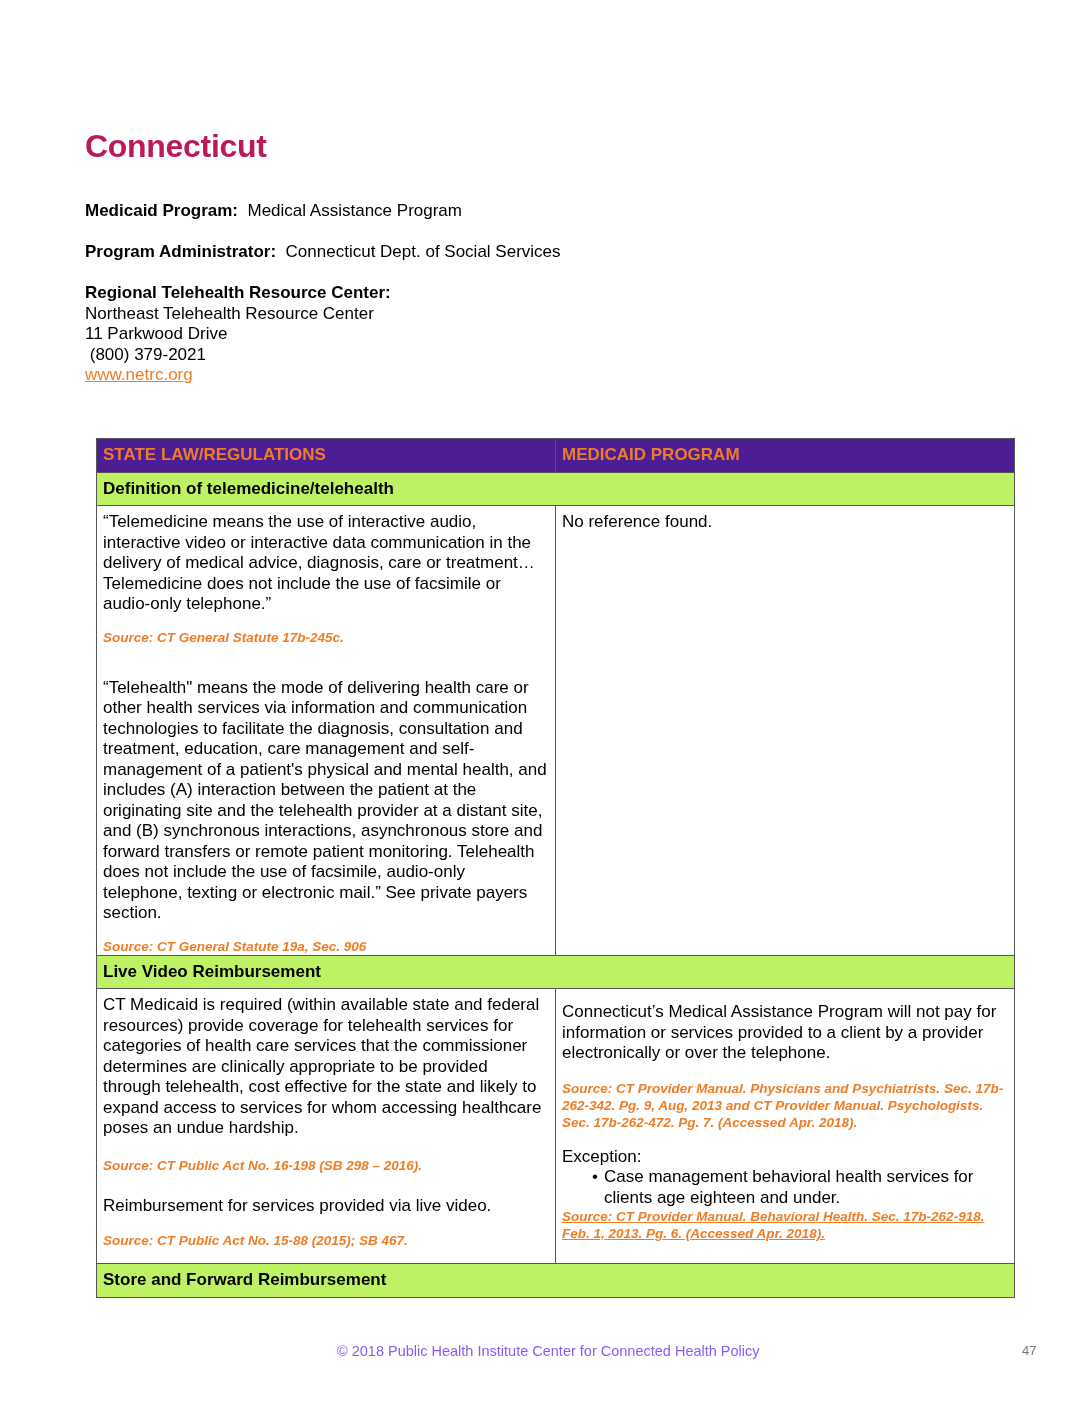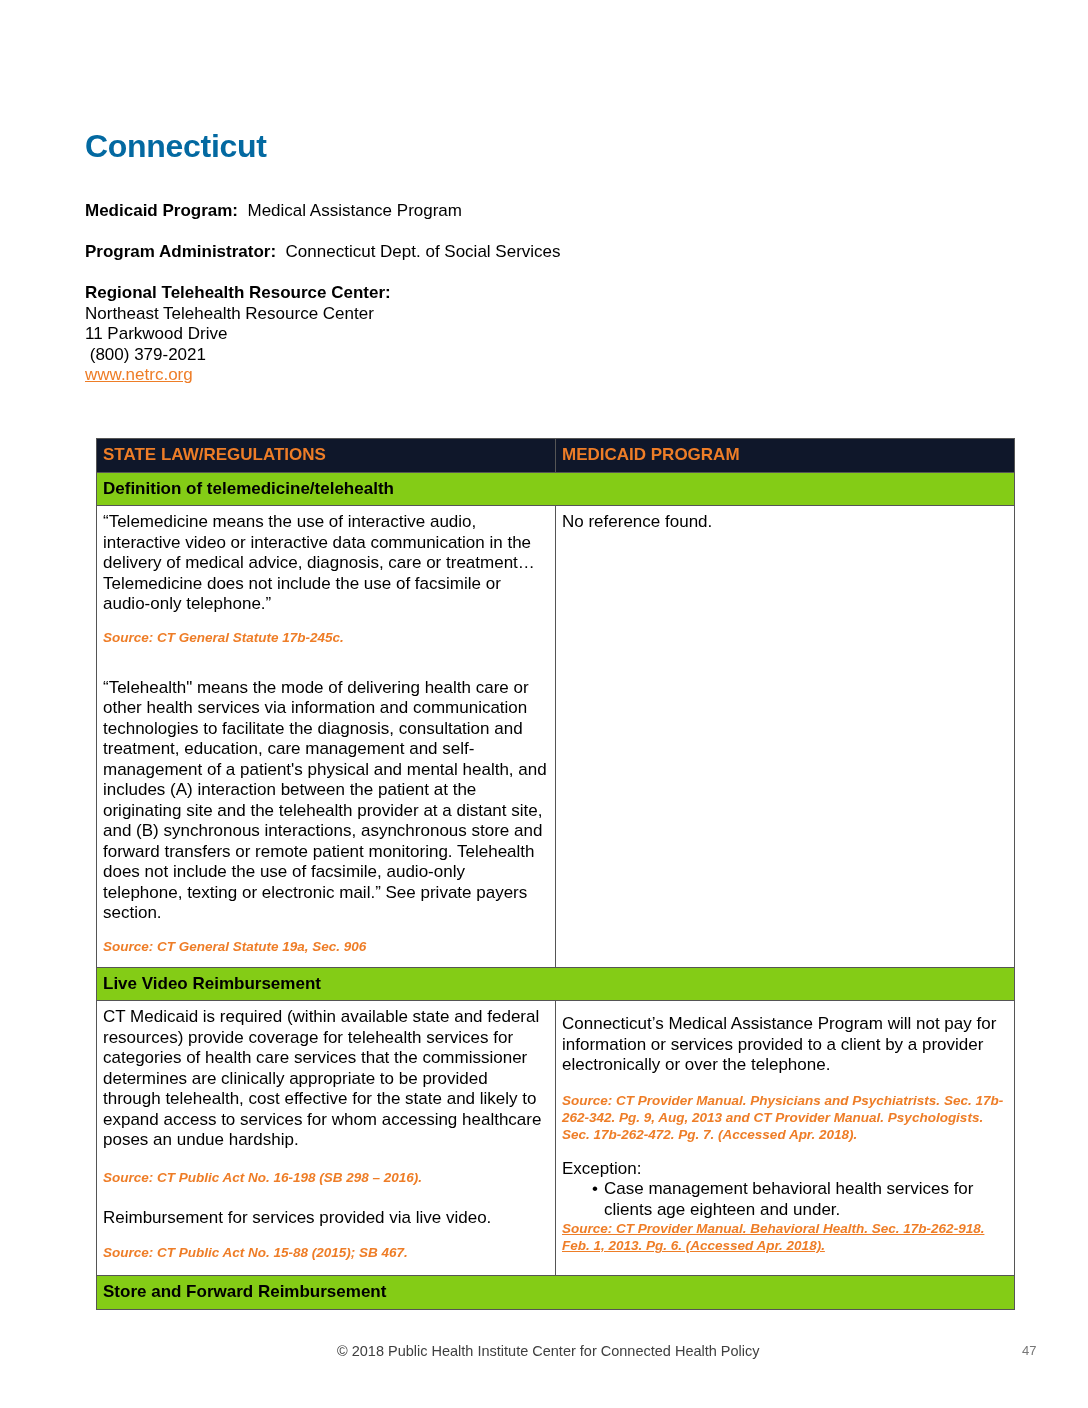--- a/index.html
+++ b/index.html
@@ -2,51 +2,51 @@
 <html><head>
 <meta charset="utf-8">
 <style>
   html, body { margin: 0; padding: 0; background: #ffffff; }
   body {
     width: 1088px; height: 1408px; position: relative; overflow: hidden;
     font-family: "Liberation Sans", sans-serif; color: #000;
   }
   .title {
     position: absolute; left: 85px; top: 128px;
-    font-size: 32px; font-weight: bold; color: #0369a1; letter-spacing: -0.3px;
+    font-size: 32px; font-weight: bold; color: #be185d; letter-spacing: -0.3px;
   }
   .info { position: absolute; left: 85px; font-size: 17px; line-height: 20.5px; margin-top: 8px; }
   .info b { font-weight: bold; }
   .link { color: #ee7d27; text-decoration: underline; }
 
   table.main {
     position: absolute; left: 96px; top: 438px; width: 918px;
     border-collapse: collapse; table-layout: fixed;
   }
   table.main td {
     border: 1px solid #555; vertical-align: top;
     padding: 6px 6px 6px 6px; font-size: 17px; line-height: 20.5px;
   }
   td.hdr {
-    background: #0f172a; color: #ee7d27; font-weight: bold; font-size: 17px;
+    background: #4c1d95; color: #ee7d27; font-weight: bold; font-size: 17px;
     padding: 7px 6px 6px 6px; height: 20px;
   }
   td.sec {
-    background: #84cc16; font-weight: bold; padding: 7px 6px 6px 6px; height: 20px;
+    background: #bef264; font-weight: bold; padding: 7px 6px 6px 6px; height: 20px;
   }
   .src {
     color: #ee7d27; font-style: italic; font-weight: bold; font-size: 13.5px;
     line-height: 17px; display: block;
   }
   .p { display: block; }
   ul.bul { margin: 0; padding-left: 42px; list-style: none; }
   ul.bul li { position: relative; }
   ul.bul li::before { content: "\2022"; position: absolute; left: -12px; }
   .footer {
-    position: absolute; left: 337px; top: 1343px; font-size: 14.5px; color: #404040;
+    position: absolute; left: 337px; top: 1343px; font-size: 14.5px; color: #8b5cf6;
   }
   .pagenum {
     position: absolute; left: 1022px; top: 1343px; font-size: 13px; color: #777;
   }
 </style>
 </head>
 <body>
 
 <div class="title">Connecticut</div>
 
@@ -76,21 +76,21 @@
   <tbody>
       <tr>
     <td class="hdr">STATE LAW/REGULATIONS</td>
     <td class="hdr">MEDICAID PROGRAM</td>
   </tr>
 
   <tr>
     <td class="sec" colspan="2">Definition of telemedicine/telehealth</td>
   </tr>
   <tr>
-    <td style="padding-top:6px;padding-bottom:12px;">
+    <td style="padding-top:6px;padding-bottom:0;">
       <span class="p">“Telemedicine means the use of interactive audio, interactive video or interactive data communication in the delivery of medical advice, diagnosis, care or treatment…Telemedicine does not include the use of facsimile or audio-only telephone.”</span>
       <span class="src" style="margin-top:14px;">Source: CT General Statute 17b-245c.</span>
       <span class="p" style="margin-top:32px;">“Telehealth" means the mode of delivering health care or other health services via information and communication technologies to facilitate the diagnosis, consultation and treatment, education, care management and self-management of a patient's physical and mental health, and includes (A) interaction between the patient at the originating site and the telehealth provider at a distant site, and (B) synchronous interactions, asynchronous store and forward transfers or remote patient monitoring. Telehealth does not include the use of facsimile, audio-only telephone, texting or electronic mail.”  See private payers section.</span>
       <span class="src" style="margin-top:14px;">Source: CT General Statute 19a, Sec. 906</span>
     </td>
     <td>
       <span class="p">No reference found.</span>
     </td>
   </tr>
 

